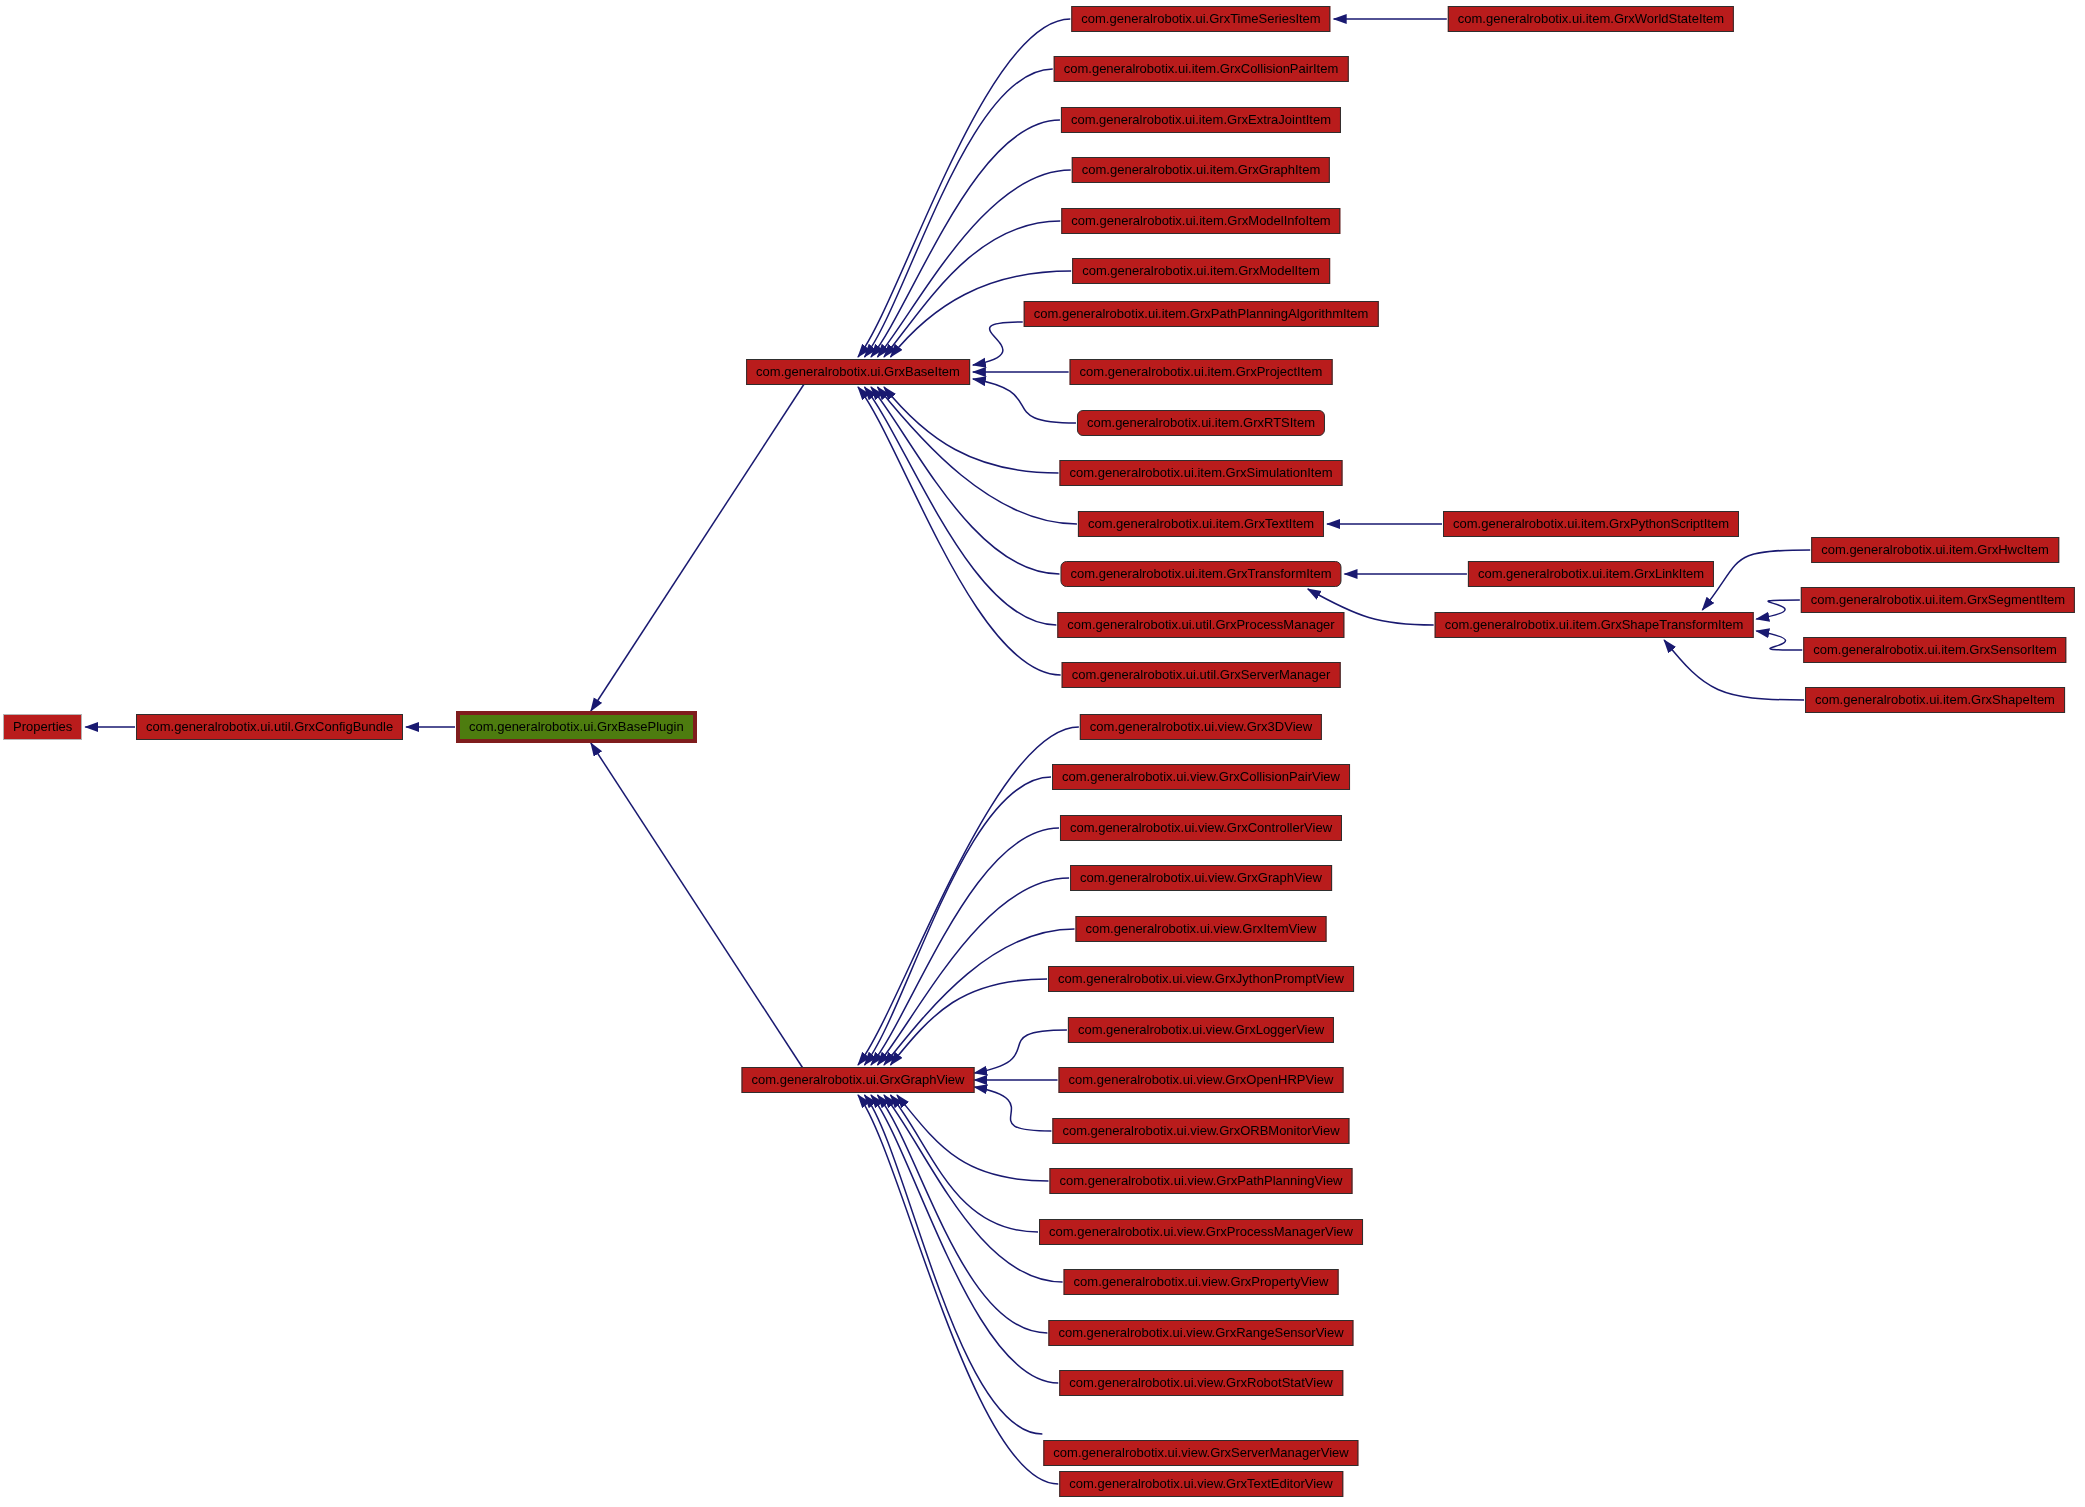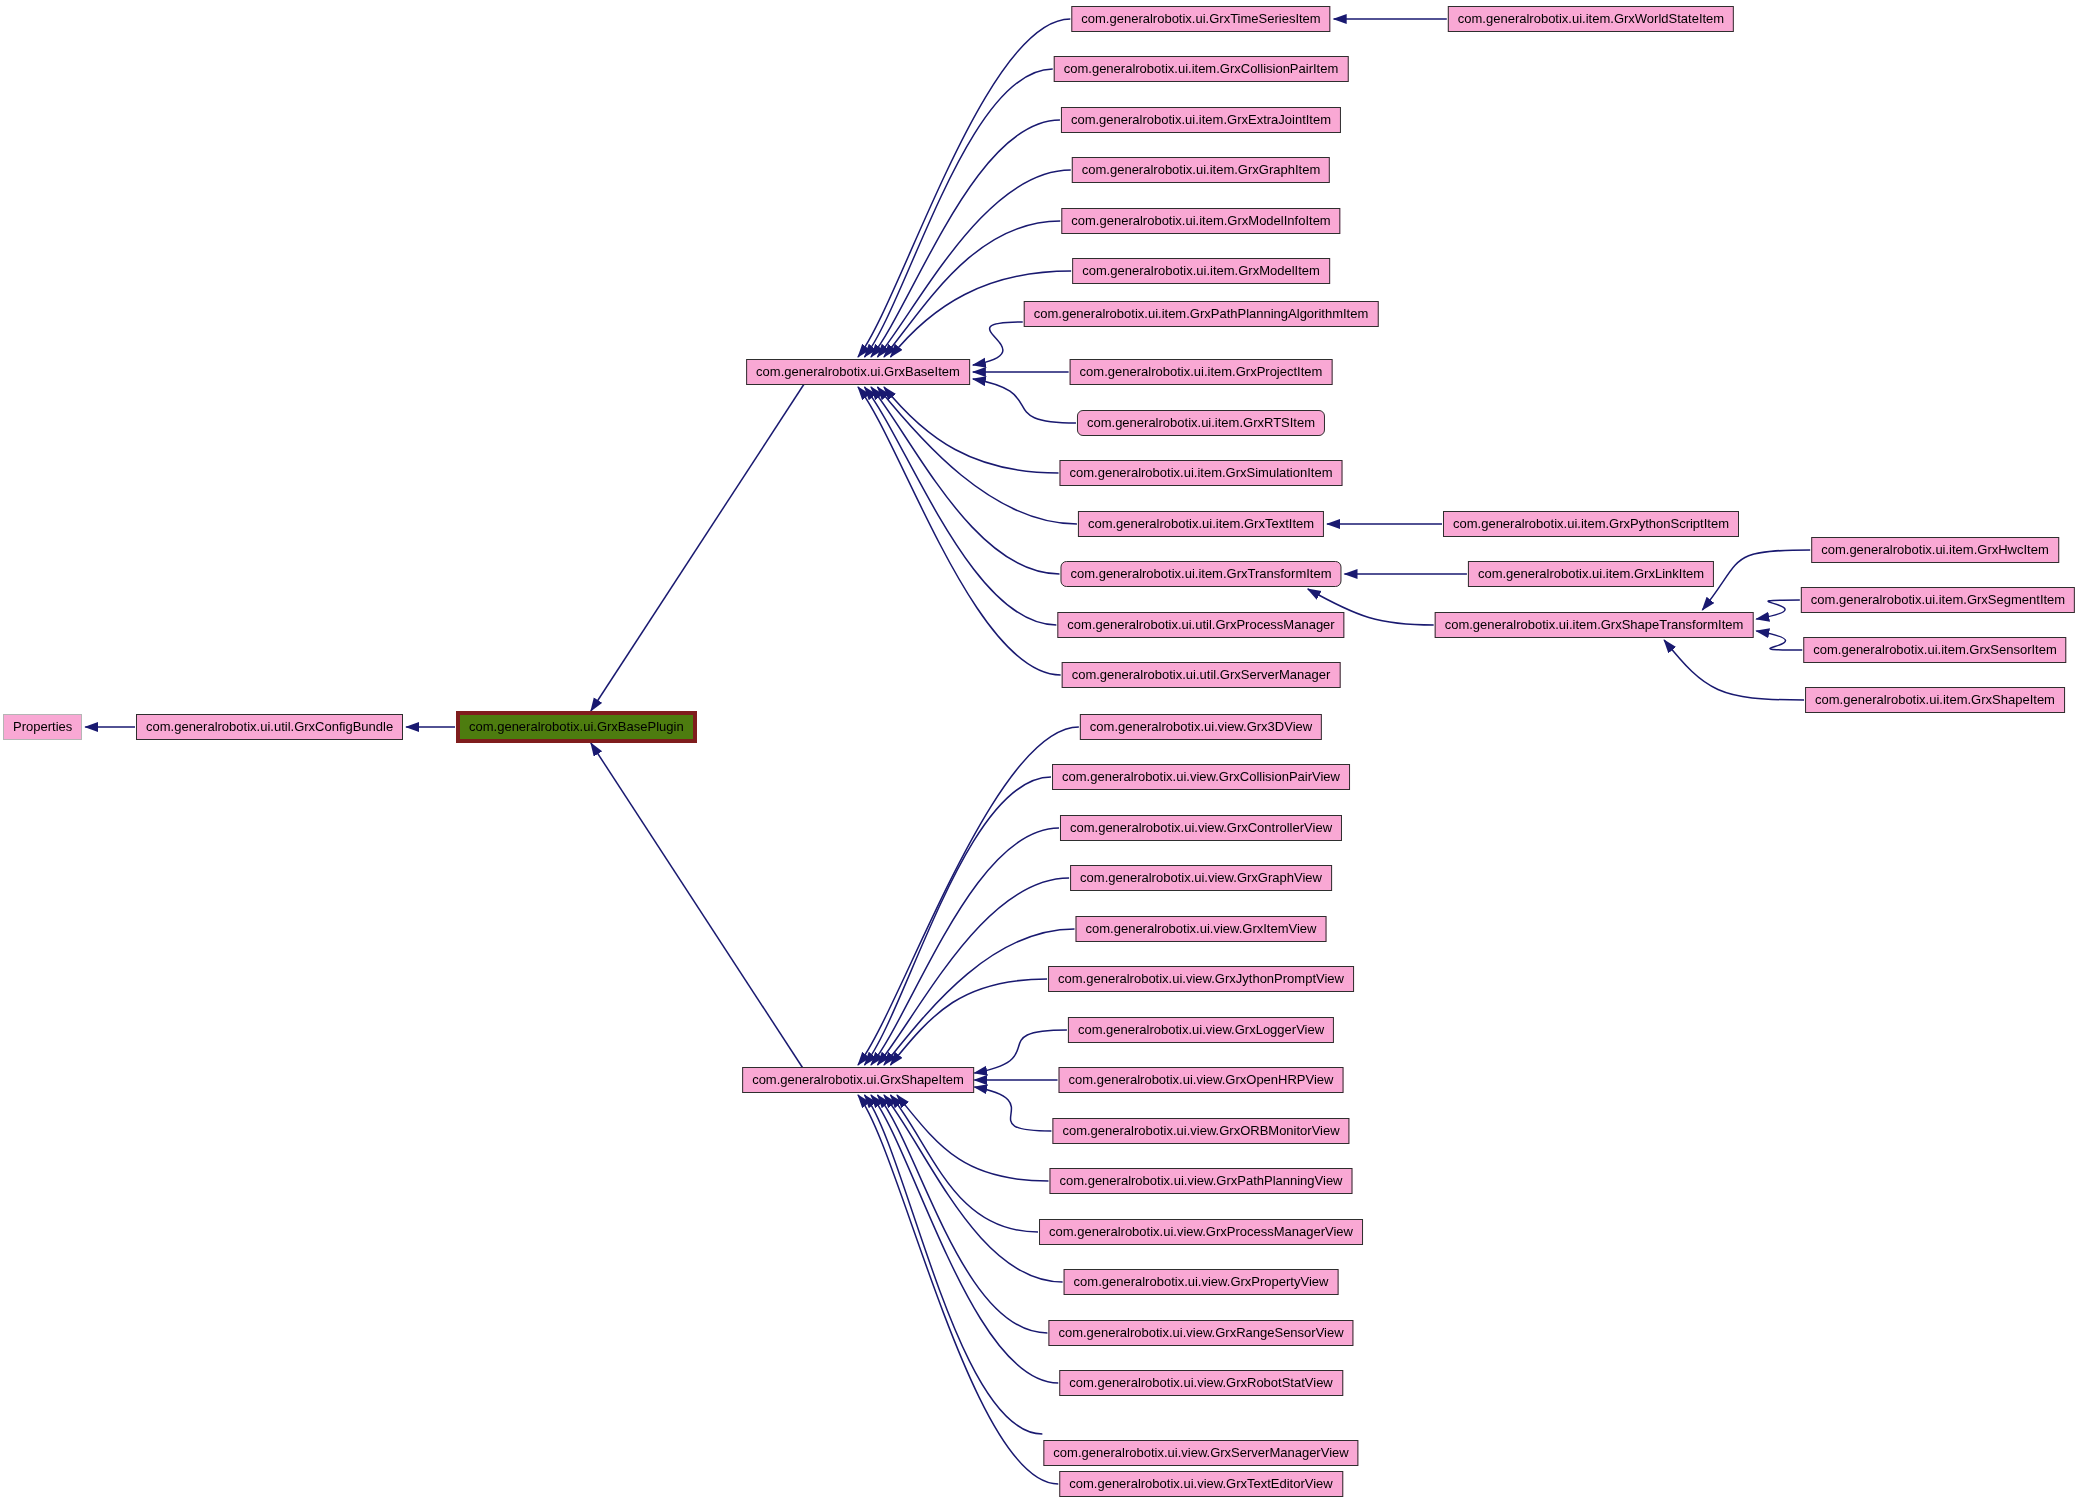--- a/index.html
+++ b/index.html
@@ -13,21 +13,21 @@
   }
   #edges {
     position: absolute;
     left: 0; top: 0;
     width: 2085px; height: 1507px;
     pointer-events: none;
   }
   .node {
     position: absolute;
     transform: translate(-50%, -50%);
-    background: #f9a8d4;
+    background: #b91c1c;
     border: 1.5px solid #2e2e2e;
     color: #000000;
     font-size: 13px;
     line-height: 15px;
     padding: 4px 9px 5px 9px;
     white-space: nowrap;
     box-sizing: border-box;
     cursor: pointer;
   }
   .node--leftanchor { transform: translateY(-50%); }
@@ -90,21 +90,21 @@
       <path d="M1047.40625,1333 C962.40625,1333 919.5,1147 877.5,1095" fill="none" stroke="#191970" stroke-width="1.5" marker-end="url(#arrowhead)"></path>
       <path d="M1058.25,1383 C973.25,1383 913,1147 871,1095" fill="none" stroke="#191970" stroke-width="1.5" marker-end="url(#arrowhead)"></path>
       <path d="M1042.359375,1434 C957.359375,1434 906.5,1147 864.5,1095" fill="none" stroke="#191970" stroke-width="1.5" marker-end="url(#arrowhead)"></path>
       <path d="M1058.25,1484 C973.25,1484 900,1147 858,1095" fill="none" stroke="#191970" stroke-width="1.5" marker-end="url(#arrowhead)"></path>
     </svg>
 
 <div class="node node--external node--leftanchor" style="left: 3px; top: 727px;">Properties</div>
     <div class="node node--leftanchor" style="left: 136px; top: 727px;">com.generalrobotix.ui.util.GrxConfigBundle</div>
     <div class="node node--highlight node--leftanchor" style="left: 456px; top: 727px;">com.generalrobotix.ui.GrxBasePlugin</div>
     <div class="node" style="left: 858px; top: 372px;">com.generalrobotix.ui.GrxBaseItem</div>
-    <div class="node" style="left: 858px; top: 1080px;">com.generalrobotix.ui.GrxShapeItem</div>
+    <div class="node" style="left: 858px; top: 1080px;">com.generalrobotix.ui.GrxGraphView</div>
     <div class="node" style="left: 1201px; top: 19px;">com.generalrobotix.ui.GrxTimeSeriesItem</div>
     <div class="node" style="left: 1201px; top: 69px;">com.generalrobotix.ui.item.GrxCollisionPairItem</div>
     <div class="node" style="left: 1201px; top: 120px;">com.generalrobotix.ui.item.GrxExtraJointItem</div>
     <div class="node" style="left: 1201px; top: 170px;">com.generalrobotix.ui.item.GrxGraphItem</div>
     <div class="node" style="left: 1201px; top: 221px;">com.generalrobotix.ui.item.GrxModelInfoItem</div>
     <div class="node" style="left: 1201px; top: 271px;">com.generalrobotix.ui.item.GrxModelItem</div>
     <div class="node" style="left: 1201px; top: 314px;">com.generalrobotix.ui.item.GrxPathPlanningAlgorithmItem</div>
     <div class="node" style="left: 1201px; top: 372px;">com.generalrobotix.ui.item.GrxProjectItem</div>
     <div class="node" style="left: 1201px; top: 423px; border-radius: 6px;">com.generalrobotix.ui.item.GrxRTSItem</div>
     <div class="node" style="left: 1201px; top: 473px;">com.generalrobotix.ui.item.GrxSimulationItem</div>

